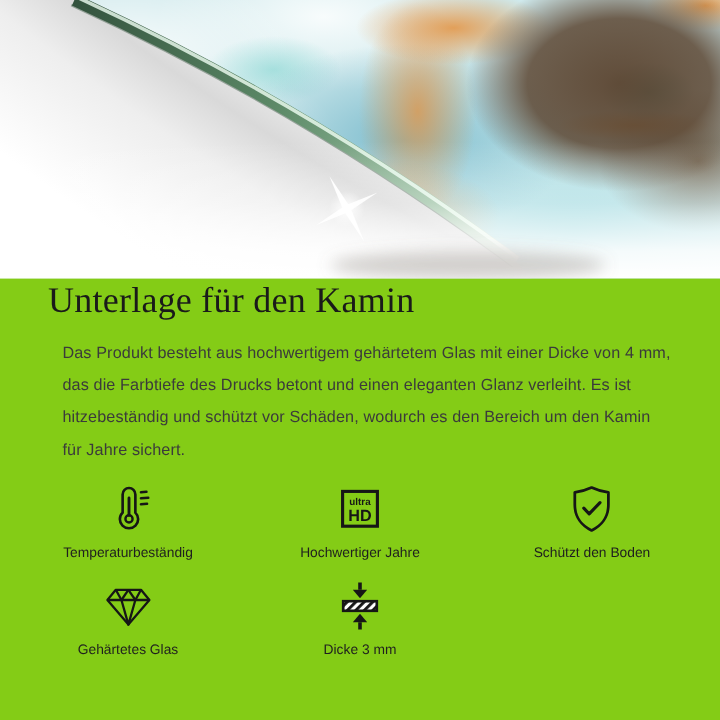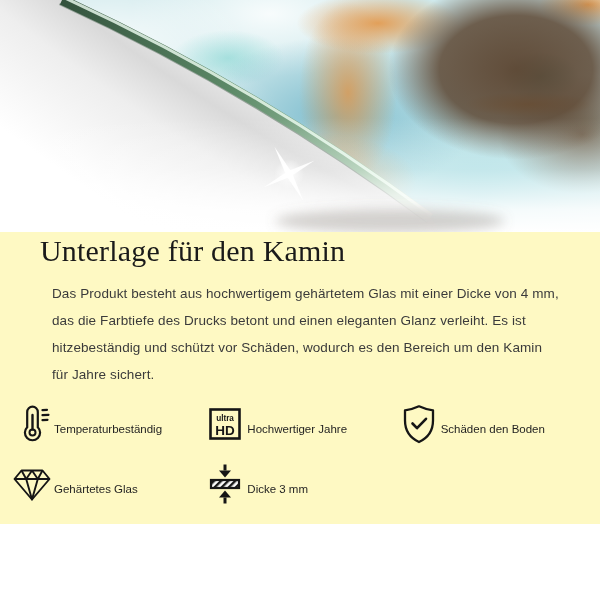--- a/index.html
+++ b/index.html
@@ -1,18 +1,18 @@
 <!DOCTYPE html>
 <html><head>
 <meta charset="utf-8">
 <style>
   html,body{margin:0;padding:0;background:#ffffff;}
   body{width:600px;height:600px;overflow:hidden;
        font-family:"Liberation Sans", sans-serif;}
-  .page{position:relative;width:600px;height:524px;background:#fef9c3;}
+  .page{position:relative;width:600px;height:600px;background:#84cc16;}
 
   
   .hero{position:relative;width:600px;height:232px;overflow:hidden;background:#fff;}
   .marble{
     position:absolute;inset:0;
     background-color:#cfe9ec;
     background-image:
       radial-gradient(170px 120px at 86% 30%, rgba(92,70,50,0.96) 0%, rgba(92,70,50,0.85) 45%, rgba(92,70,50,0) 75%),
       radial-gradient(120px 85px at 97% 58%, rgba(104,82,58,0.85) 0%, rgba(104,82,58,0) 70%),
       radial-gradient(55px 35px at 90% 33%, rgba(58,150,150,0.8) 0%, rgba(58,150,150,0) 70%),
@@ -41,21 +41,21 @@
   .para{
     margin:11px 0 0 12px;max-width:515px;
     font-size:13.5px;line-height:27px;color:#3b3b3b;letter-spacing:0.1px;
   }
 
   
   .features{
     margin:14px -30px 0;
     display:grid;grid-template-columns:repeat(3,1fr);row-gap:16px;
   }
-  .feature{display:flex;flex-direction:row;align-items:center;}
+  .feature{display:flex;flex-direction:column;align-items:center;}
   .fi{width:44px;height:44px;display:block;}
   .flabel{margin-top:9px;font-size:11.5px;color:#1f1f1f;text-align:right;}
 </style>
 </head>
 <body>
 
 <div class="page">
 
   <div class="hero">
     <div class="marble"></div>
@@ -135,21 +135,21 @@
           <text x="22" y="32.5" text-anchor="middle" font-size="13.5" font-weight="bold" fill="#161616">HD</text>
         </svg>
         <div class="flabel">Hochwertiger Jahre</div>
       </div>
 
       <div class="feature">
         <svg class="fi" viewBox="0 0 44 44">
           <path d="M22,4.3 C26.5,6.4 31.5,7.8 36,8.3 L36,18.5 C36,29 30,36.3 22,40 C14,36.3 8,29 8,18.5 L8,8.3 C12.5,7.8 17.5,6.4 22,4.3 Z" fill="none" stroke="#161616" stroke-width="2.3" stroke-linejoin="round"></path>
           <path d="M15.5,21.5 L20,26.2 L29,16.8" fill="none" stroke="#161616" stroke-width="2.6" stroke-linecap="round" stroke-linejoin="round"></path>
         </svg>
-        <div class="flabel">Schäden den Boden</div>
+        <div class="flabel">Schützt den Boden</div>
       </div>
 
       <div class="feature">
         <svg class="fi" viewBox="0 0 44 44">
           <g fill="none" stroke="#161616" stroke-width="1.9" stroke-linejoin="round">
             <path d="M11.5,8.5 L32.5,8.5 L39.5,17 L22,37.5 L4.5,17 Z"></path>
             <path d="M4.5,17 L39.5,17"></path>
             <path d="M11.5,8.5 L16.2,17 L22,37.5 L27.8,17 L32.5,8.5"></path>
             <path d="M22,8.5 L16.2,17"></path>
             <path d="M22,8.5 L27.8,17"></path>

